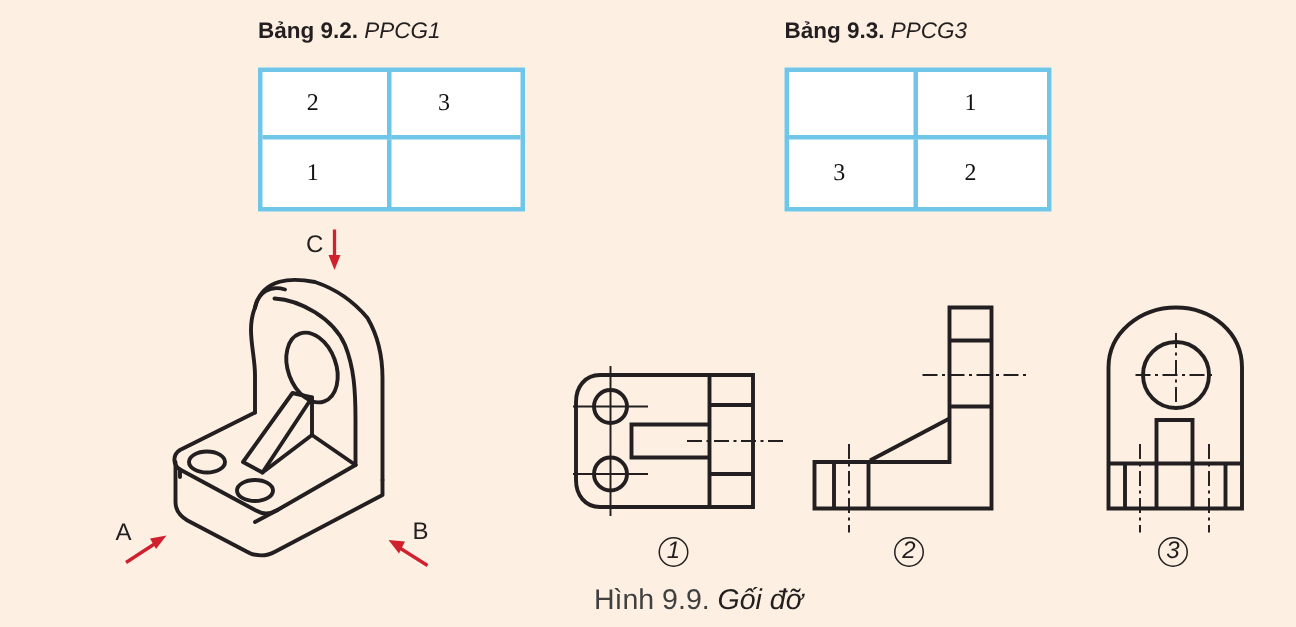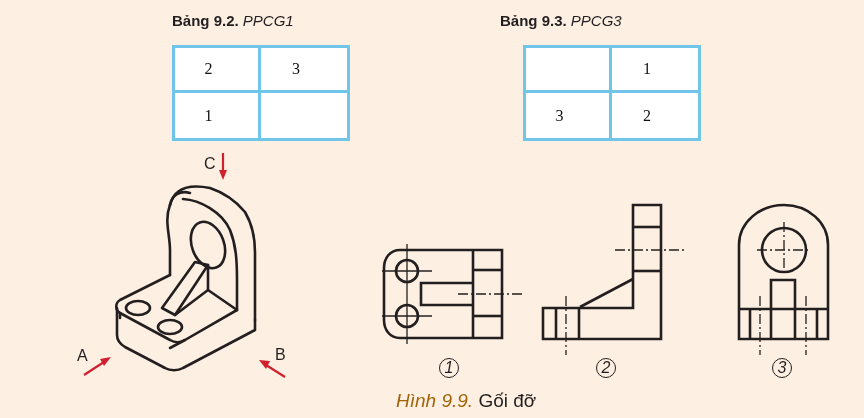--- a/index.html
+++ b/index.html
@@ -25,22 +25,22 @@
     box-sizing:border-box;
   }
   .grid .cell.r0 { border-bottom:3px solid #6FC6E8; }
   .grid .cell.c0 { border-right:3px solid #6FC6E8; }
   .cell-text { position:relative; }
   .cell-text.left2 { left:-8px; }
   svg.drawing { position:absolute; left:0; top:0; }
   .caption {
     position:absolute; left:396px; top:390px; font-size:19px; white-space:nowrap;
   }
-  .caption .fig { font-style:italic; color:#a16207; }
-  .caption .text { color:#231F20; }
+  .caption .fig { color:#404040; }
+  .caption .text { font-style:italic; color:#231F20; }
   .view-label {
     position:absolute; font-size:16px; font-style:italic; color:#231F20;
     width:20px; height:20px; border:1px solid #231F20; border-radius:50%;
     display:flex; align-items:center; justify-content:center; box-sizing:border-box;
   }
   .dir-label { position:absolute; font-size:16px; color:#231F20; }
 </style>
 </head>
 <body>
 
@@ -56,21 +56,21 @@
       <span class="cell-text left2">3</span>
     </div>
   <div class="cell c0">
       <span class="cell-text left2">1</span>
     </div>
   <div class="cell">
       <span class="cell-text"></span>
     </div>
 </div>
 
-<div class="table-title" style="left:500px; top:12px;">
+<div class="table-title" style="left:523px; top:12px;">
   <span class="num">Bảng 9.3.</span>
   <span class="name">PPCG3</span>
 </div>
 <div class="grid" style="left:523px; top:45px;">
   <div class="cell r0 c0">
       <span class="cell-text"></span>
     </div>
   <div class="cell r0">
       <span class="cell-text left2">1</span>
     </div>

